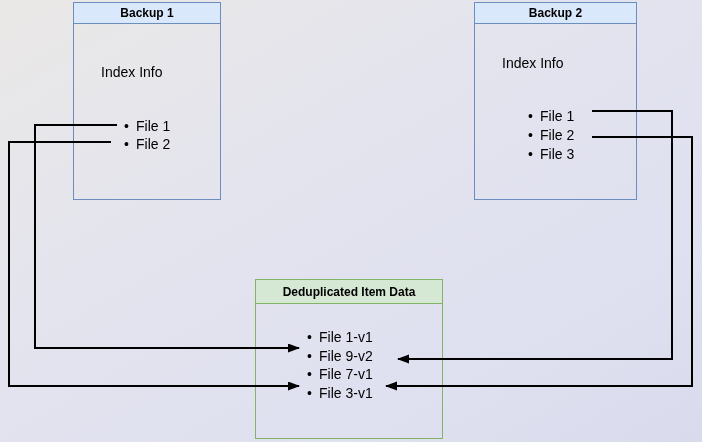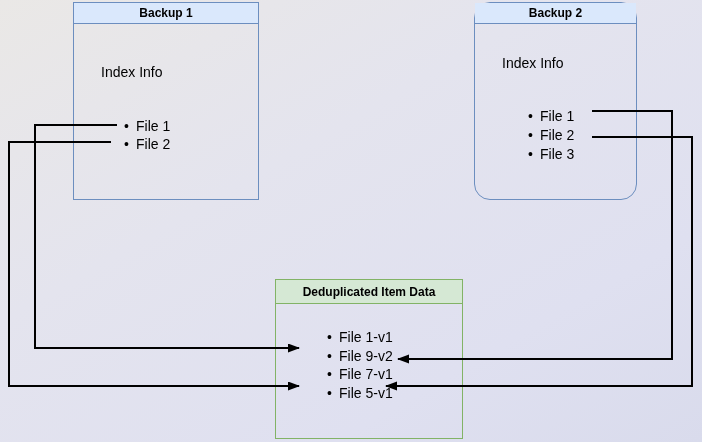--- a/index.html
+++ b/index.html
@@ -28,21 +28,21 @@
     z-index: 3;
   }
   .box {
     position: absolute;
     border: 1px solid;
     box-sizing: border-box;
     z-index: 2;
     background: transparent;
   }
   .box.blue   { border-color: var(--backup_border, #6c8ebf); }
-  .box.green  { border-color: var(--dedup_border, #82b366); margin-left: 20px; }
+  .box.green  { border-color: var(--dedup_border, #82b366); }
   .box-title {
     width: 100%;
     box-sizing: border-box;
     text-align: center;
     font-weight: bold;
     font-size: 12px;
     border-bottom: 1px solid;
   }
   .blue .box-title {
     background: var(--backup_header, #dae8fc);
@@ -68,22 +68,22 @@
     padding: 0;
     list-style: none;
     font-size: 14px;
     white-space: nowrap;
   }
   ul.file-list li::before {
     content: "\2022";
     display: inline-block;
     width: 12px;
   }
-  #backup1-box  { left: 73px;  top: 2px;   width: 186px; height: 198px; }
-  #backup2-box  { left: 474px; top: 2px;   width: 163px; height: 198px; border-radius: 16px; }
+  #backup1-box  { left: 73px;  top: 2px;   width: 148px; height: 198px; }
+  #backup2-box  { left: 474px; top: 2px;   width: 163px; height: 198px; }
   #dedup-box    { left: 255px; top: 279px; width: 188px; height: 160px; }
 
   #backup1-box .index-label { left: 27px; top: 61px; }
   #backup2-box .index-label { left: 27px; top: 52px; }
 
   #backup1-box ul.file-list { left: 50px; top: 114px; line-height: 18px; }
   #backup2-box ul.file-list { left: 53px; top: 104px; line-height: 19px; }
   #dedup-box   ul.file-list { left: 51px; top: 48px;  line-height: 18.5px; }
 </style>
 </head>
@@ -121,17 +121,17 @@
         <li>File 3</li>
       </ul>
   </div>
 
   <div class="box green" id="dedup-box">
     <div class="box-title">Deduplicated Item Data</div>
     <ul class="file-list">
         <li>File 1-v1</li>
         <li>File 9-v2</li>
         <li>File 7-v1</li>
-        <li>File 5-v1</li>
+        <li>File 3-v1</li>
       </ul>
   </div>
 
 </div>
 
 </body></html>

